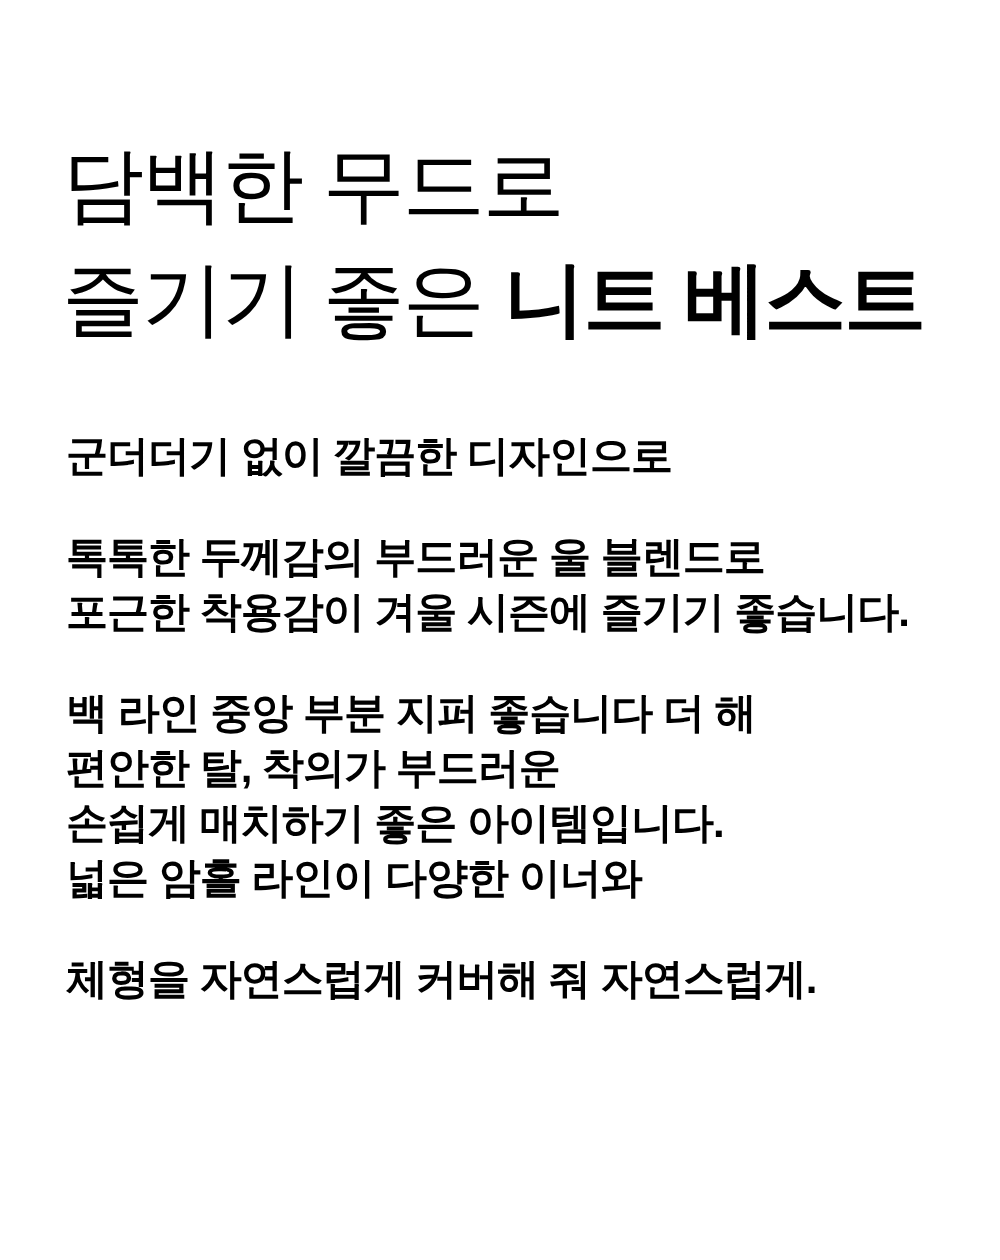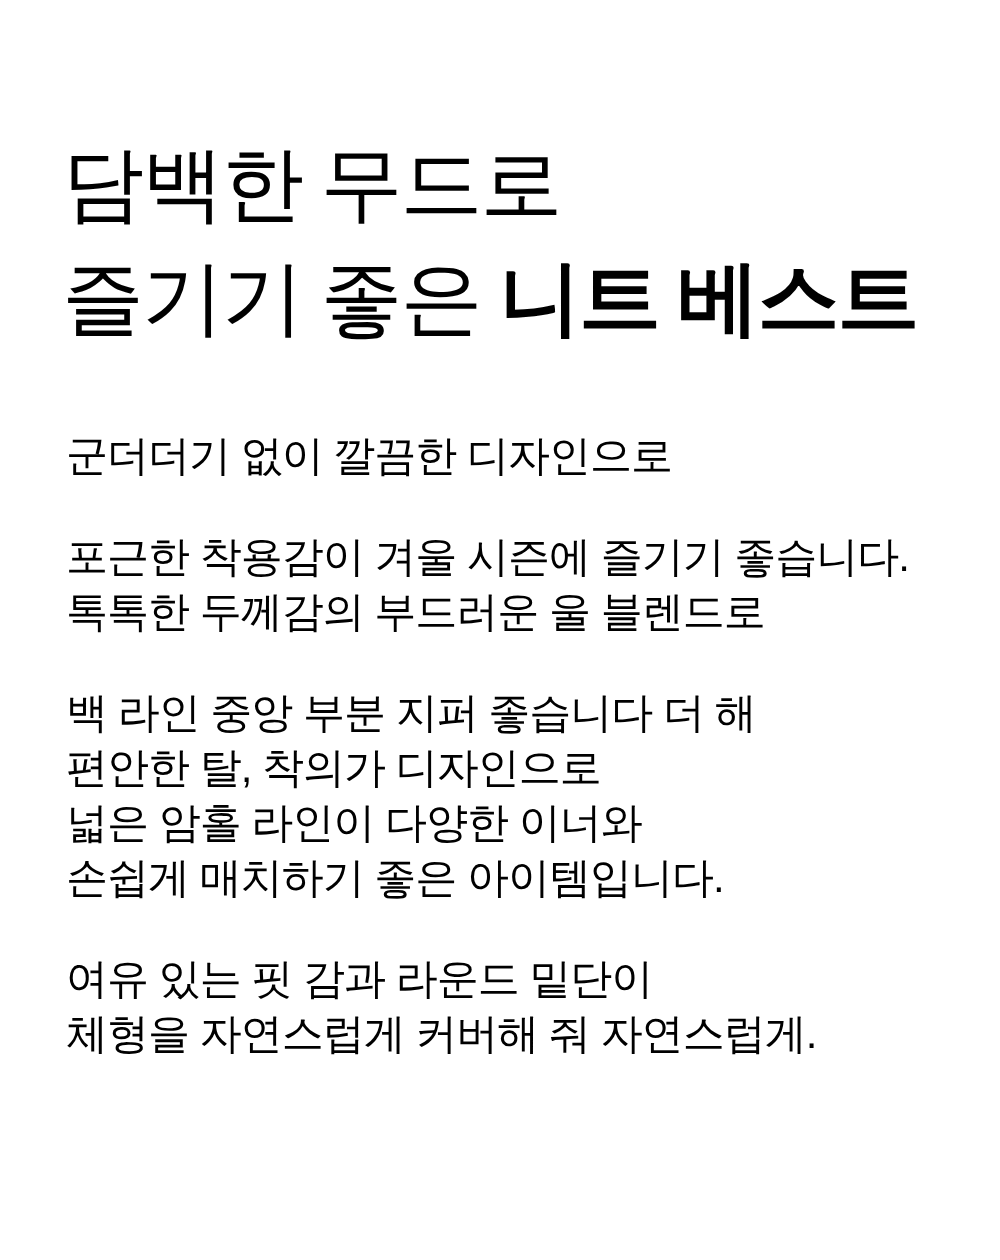--- a/index.html
+++ b/index.html
@@ -16,40 +16,40 @@
   .page {
     position: absolute;
     inset: 0;
     color: #000000;
   }
   .heading {
     position: absolute;
     left: 62px;
     top: 128px;
     margin: 0;
-    font-family: Liberation Serif, serif;
+    font-family: Liberation Sans, sans-serif;
     font-weight: 400;
     font-size: 82px;
     line-height: 114px;
     letter-spacing: -2px;
     color: #000000;
     white-space: nowrap;
   }
   .heading .h-line {
     display: block;
   }
   .heading strong {
     font-weight: 700;
   }
   .body-text {
     position: absolute;
     left: 66px;
     top: 428px;
     font-family: "Liberation Sans", "DejaVu Sans", sans-serif;
-    font-weight: 400;
+    font-weight: 700;
     font-size: 42px;
     line-height: 55px;
     letter-spacing: -1px;
     color: #000000;
     white-space: nowrap;
   }
   .body-text p {
     margin: 0 0 46px 0;
   }
   .body-text .line {
@@ -66,31 +66,30 @@
     <span class="h-line"><span>즐기기 좋은 </span><strong>니트 베스트</strong></span>
   </h1>
 
   <div class="body-text">
 
     <p>
       <span class="line">군더더기 없이 깔끔한 디자인으로</span>
     </p>
 
     <p>
+      <span class="line">톡톡한 두께감의 부드러운 울 블렌드로</span>
       <span class="line">포근한 착용감이 겨울 시즌에 즐기기 좋습니다.</span>
-      <span class="line">톡톡한 두께감의 부드러운 울 블렌드로</span>
     </p>
 
     <p>
       <span class="line">백 라인 중앙 부분 지퍼 좋습니다 더 해</span>
-      <span class="line">편안한 탈, 착의가 디자인으로</span>
+      <span class="line">편안한 탈, 착의가 부드러운</span>
+      <span class="line">손쉽게 매치하기 좋은 아이템입니다.</span>
       <span class="line">넓은 암홀 라인이 다양한 이너와</span>
-      <span class="line">손쉽게 매치하기 좋은 아이템입니다.</span>
     </p>
 
     <p>
-      <span class="line">여유 있는 핏 감과 라운드 밑단이</span>
       <span class="line">체형을 자연스럽게 커버해 줘 자연스럽게.</span>
     </p>
 
   </div>
 
 </div>
 
 </body></html>

